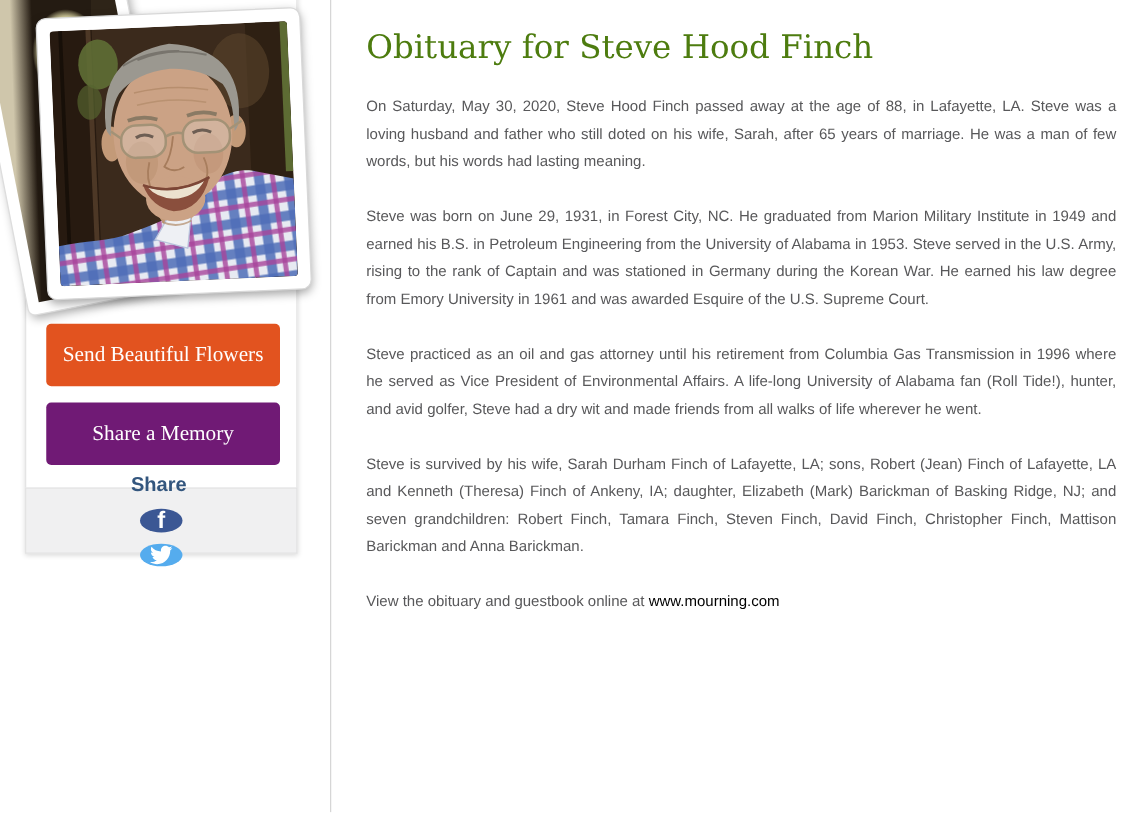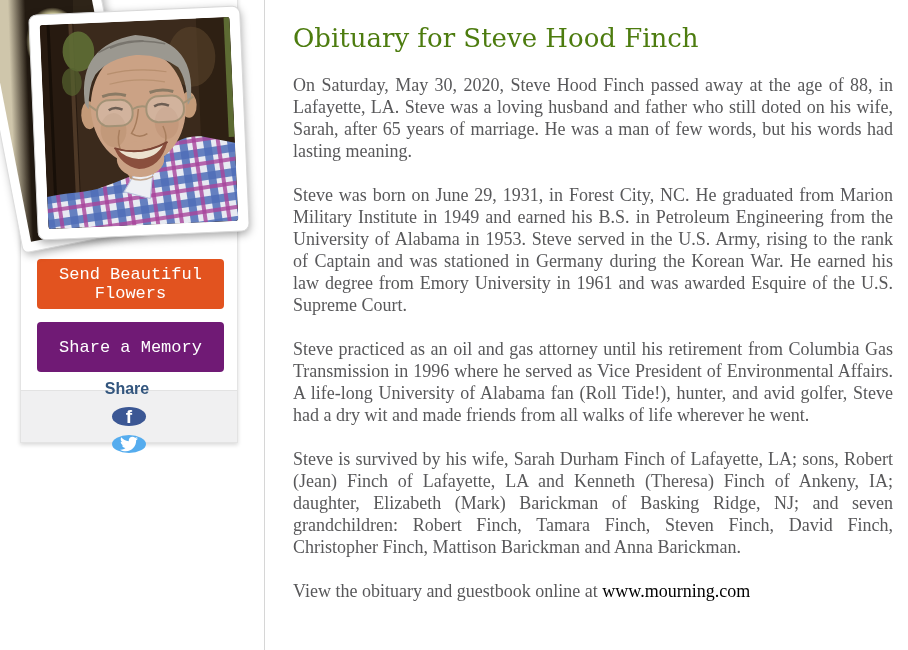--- a/index.html
+++ b/index.html
@@ -25,21 +25,21 @@
   .social {
     width:34px; height:34px; border-radius:50%; display:flex; align-items:center;
     justify-content:center; cursor:pointer; text-decoration:none;
   }
   .fb { background:#3b5794; }
   .tw { background:#55acee; }
   .fb-glyph { color:#fff; font-weight:bold; font-size:19px; line-height:1; }
 
   .btn {
     position:absolute; left:37px; width:187px; height:50px; border:none; border-radius:4px;
-    color:#fff; font-size:17px; font-family:Liberation Mono, monospace;
+    color:#fff; font-size:17px; font-family:Liberation Serif, serif;
     cursor:pointer; z-index:3; text-align:center;
   }
   .btn.orange { top:259px; background:#e2531f; }
   .btn.green  { top:322px; background:#701a75; }
 
   
   .photo-back {
     position:absolute; left:-4px; top:-28px; width:126px; height:272px;
     background:#fff; border-radius:6px; padding:9px; transform:rotate(-11deg);
     box-shadow:2px 3px 8px rgba(0,0,0,0.3); z-index:4; border:1px solid #ddd;
@@ -57,21 +57,21 @@
   }
   .photo-front svg { display:block; width:100%; height:100%; border-radius:3px; }
 
   
   .content { position:absolute; left:293px; top:0; width:600px; z-index:1; }
   .content h1 {
     font-family:"DejaVu Serif", serif; font-weight:400; font-size:26px; line-height:34px;
     color:#4d7c0f; margin:21px 0 19px 0;
   }
   .content p {
-    font-size:18px; line-height:22px; color:#58585a; text-align:justify; margin:0 0 22px 0;font-family:Liberation Serif, serif;
+    font-size:12px; line-height:22px; color:#58585a; text-align:justify; margin:0 0 22px 0;
   }
   .content p.single { text-align:left; }
   .content a.link { color:#000000; text-decoration:none; cursor:pointer; }
 </style>
 </head>
 <body>
 
 <div id="screen">
   <div class="divider"></div>
 

